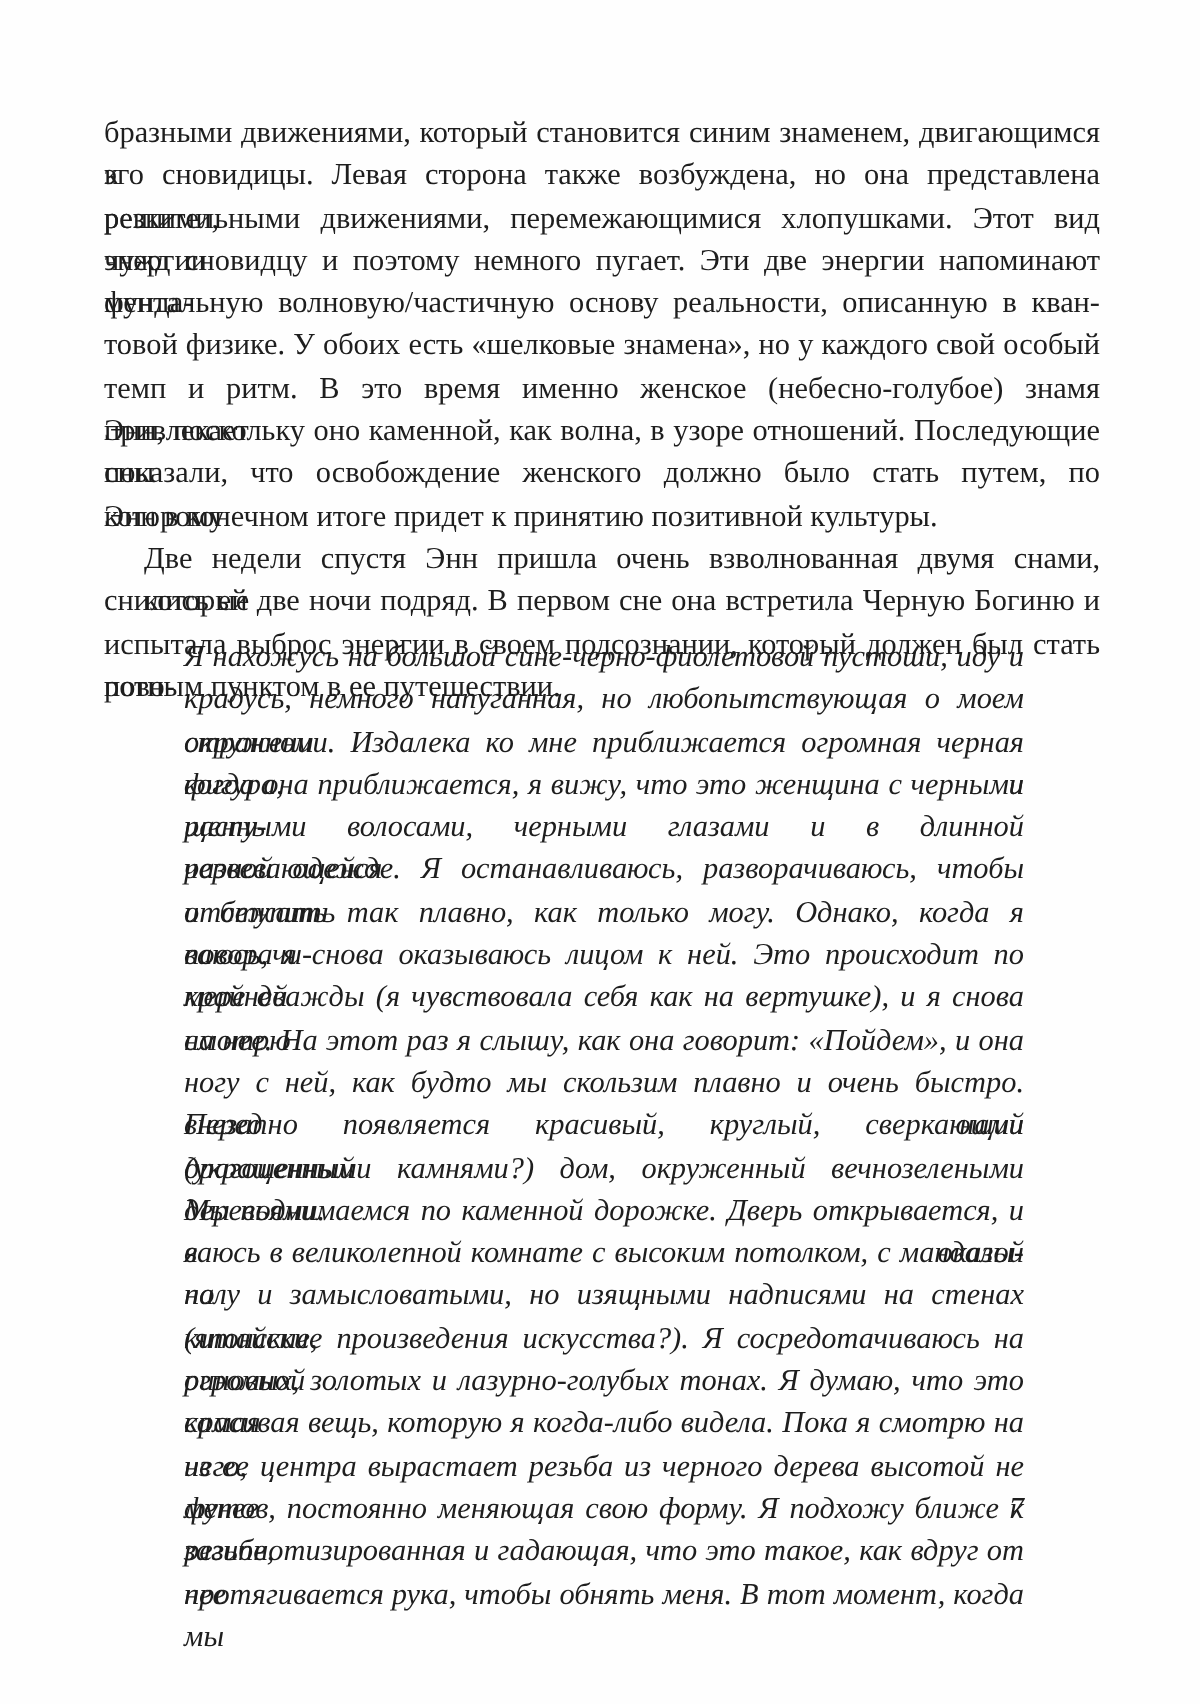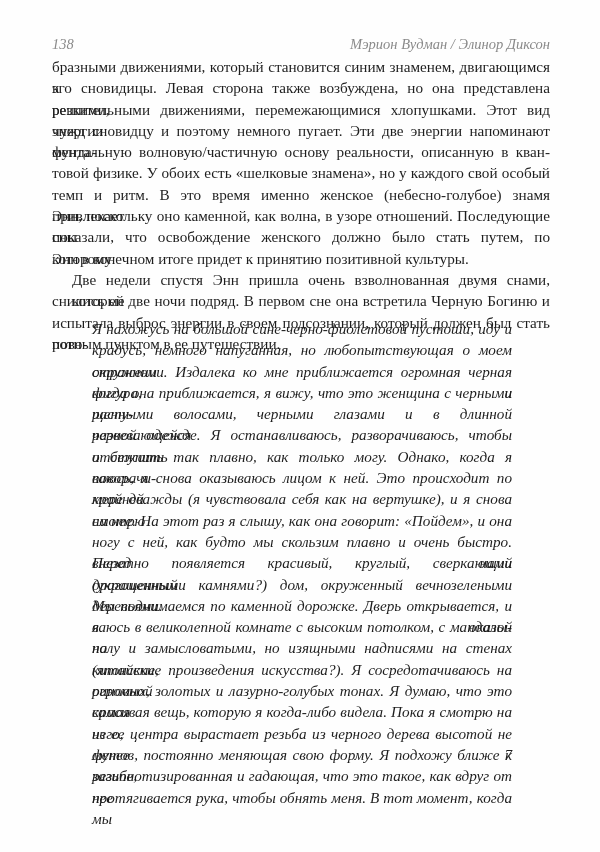--- a/index.html
+++ b/index.html
@@ -17,24 +17,20 @@
   .line.indent { padding-left: 20px; }
   .line span.t { display: inline-block; width: 100%; text-align: justify; text-align-last: justify; white-space: normal; }
   .line.last span.t { text-align-last: left; }
   .quote { position: absolute; left: 92px; top: 318px; width: 420px; }
   .quote .line { font-style: italic; font-size: 15.2px; }
 </style>
 </head>
 <body>
 
 <div class="page">
-  <div class="header">
-    <span class="num">138</span>
-    <span class="run">Мэрион Вудман / Элинор Диксон</span>
-  </div>
 
   <div class="body" id="body">
       <div class="line"><span class="t" style="white-space: normal; display: inline-block;">бразными движениями, который становится синим знаменем, двигающимся к</span></div>
       <div class="line"><span class="t" style="white-space: normal; display: inline-block;">эго сновидицы. Левая сторона также возбуждена, но она представлена резкими,</span></div>
       <div class="line"><span class="t" style="white-space: normal; display: inline-block;">решительными движениями, перемежающимися хлопушками. Этот вид энергии</span></div>
       <div class="line"><span class="t" style="white-space: normal; display: inline-block;">чужд сновидцу и поэтому немного пугает. Эти две энергии напоминают фунда-</span></div>
       <div class="line"><span class="t" style="white-space: normal; display: inline-block;">ментальную волновую/частичную основу реальности, описанную в кван-</span></div>
       <div class="line"><span class="t" style="white-space: normal; display: inline-block;">товой физике. У обоих есть «шелковые знамена», но у каждого свой особый</span></div>
       <div class="line"><span class="t" style="white-space: normal; display: inline-block;">темп и ритм. В это время именно женское (небесно-голубое) знамя привлекает</span></div>
       <div class="line"><span class="t" style="white-space: normal; display: inline-block;">Энн, поскольку оно каменной, как волна, в узоре отношений. Последующие сны</span></div>

